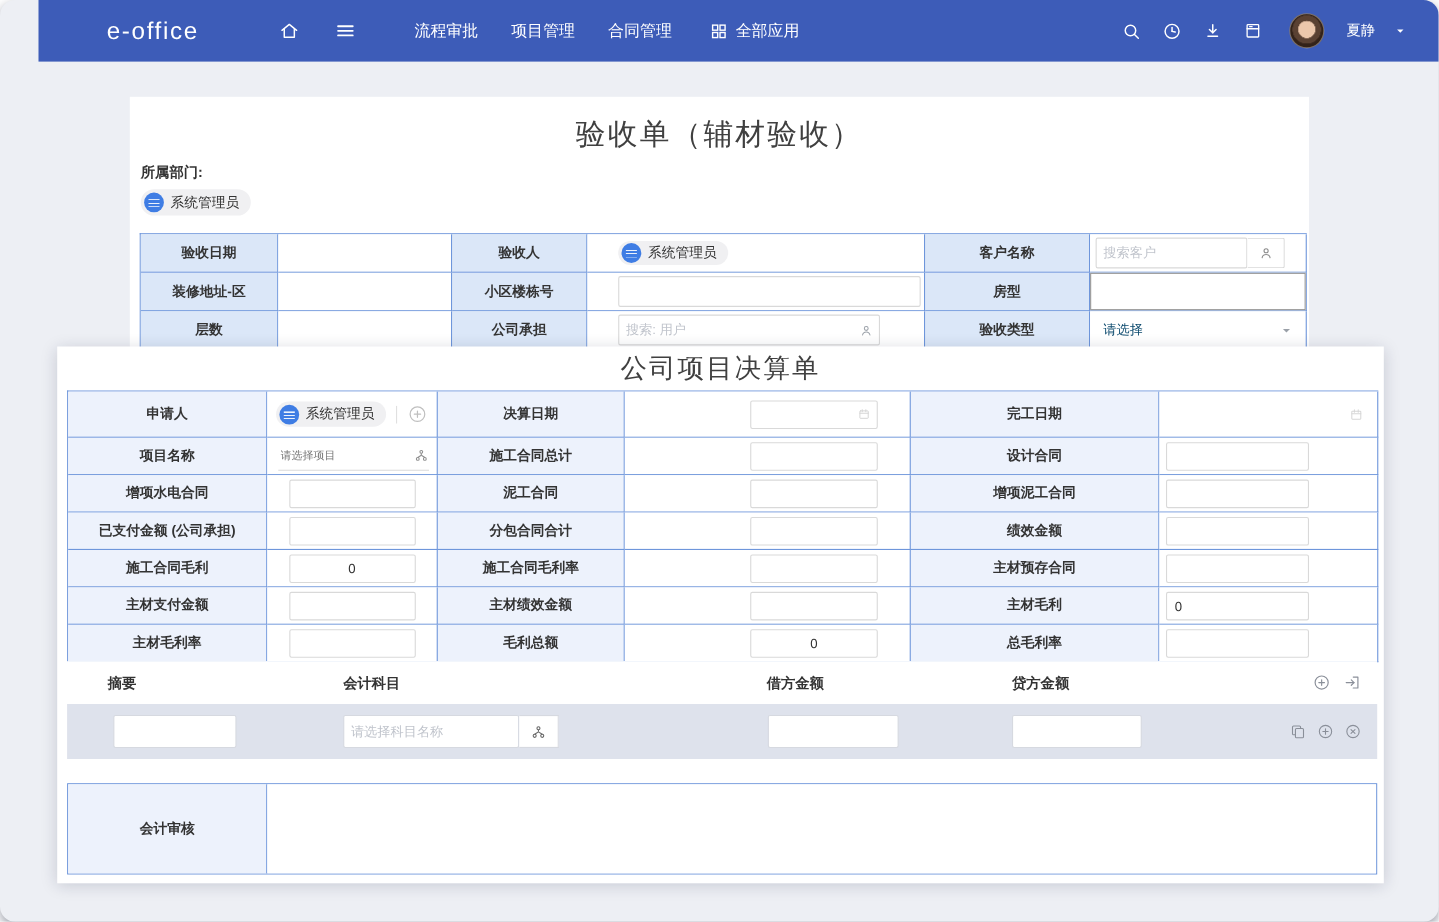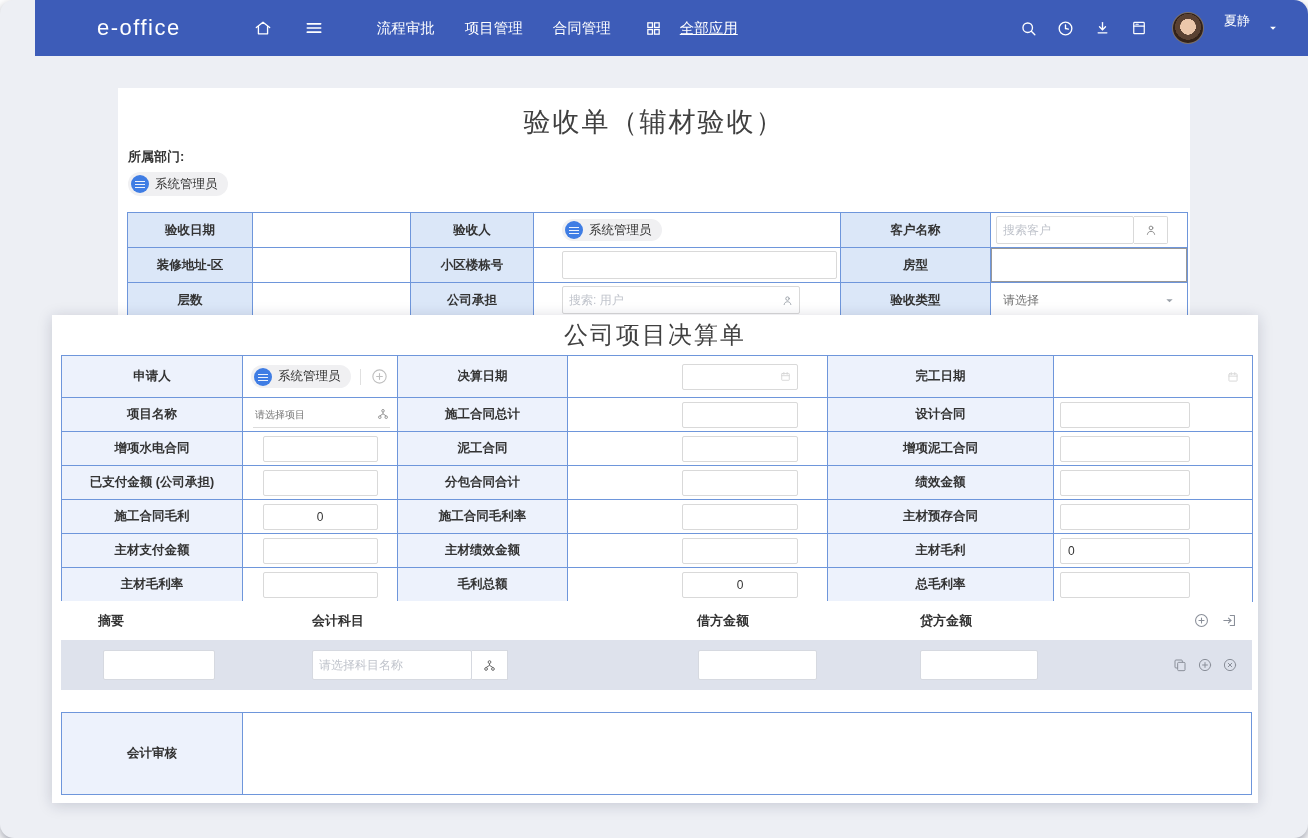--- a/index.html
+++ b/index.html
@@ -7,22 +7,22 @@
           box-shadow:0 4px 10px rgba(45,52,75,.45);}
   
   .topbar{position:relative;height:56px;background:#3d5cb8;display:flex;align-items:center;
           padding:0 30px 0 62px;color:#fff;margin-left:35px;}
   .logo{font-size:22px;font-weight:300;letter-spacing:1.5px;color:#fff;}
   .tb-icon{display:inline-flex;align-items:center;justify-content:center;color:#fff;cursor:pointer;background:none;border:none;padding:0;}
   .home-btn{margin-left:72px;}
   .menu-btn{margin-left:30px;}
   .nav{display:flex;gap:30px;margin-left:52px;font-size:14.5px;}
   .nav-item{cursor:pointer;white-space:nowrap;}
-  .allapps{display:flex;align-items:center;gap:18px;margin-left:34px;font-size:14.5px;cursor:pointer;text-decoration:underline;}
-  .tb-right{margin-left:auto;display:flex;gap:18px;}
+  .allapps{display:flex;align-items:center;gap:7px;margin-left:34px;font-size:14.5px;cursor:pointer;}
+  .tb-right{margin-left:auto;display:flex;align-items:center;gap:18px;}
   .avatar{width:30px;height:30px;border-radius:50%;margin-left:6px;cursor:pointer;
           background:radial-gradient(circle at 50% 46%,#ecc7ab 0 35%,#5a4132 36% 58%,#332218 59%);
           border:1px solid rgba(255,255,255,.35);}
   .uname{font-size:13px;margin-left:2px;cursor:pointer;}
   
   .card{position:absolute;background:#fff;}
   .back-card{left:118px;top:88px;width:1072px;height:640px;}
   .front-card{left:52px;top:315px;width:1206px;height:488px;box-shadow:0 2px 14px rgba(20,30,60,.18);z-index:5;}
   .doc-title{position:absolute;left:0;right:0;text-align:center;color:#404040;
              font-family:"Liberation Serif","DejaVu Serif",serif;letter-spacing:2px;}
@@ -65,21 +65,21 @@
   .bx .tail{color:#d4d4d4;margin-right:5px;display:inline-flex;}
   .uline{display:flex;align-items:center;height:26px;margin-left:10px;width:137px;border-bottom:1px solid #dcdcdc;}
   .uline input{border:none;outline:none;flex:1;min-width:0;font-size:10px;color:#0c4a6e;padding:0 2px;background:transparent;}
   .uline .tail{color:#8c8c8c;display:inline-flex;}
   .vdiv{width:1px;height:16px;background:#e0e0e0;margin:0 9px;}
   .plus-ghost{background:none;border:none;padding:0;display:inline-flex;color:#bfbfbf;cursor:pointer;}
   .cal-end{position:absolute;right:12px;color:#d6d6d6;display:inline-flex;}
   .grp-btn{width:34px;height:28px;border:1px solid #d9d9d9;border-left:none;border-radius:0 2px 2px 0;
            background:#fff;display:inline-flex;align-items:center;justify-content:center;color:#8c8c8c;cursor:pointer;padding:0;}
   .sel{flex:1;display:flex;align-items:center;justify-content:space-between;padding:0 12px;cursor:pointer;}
-  .ph{color:#737373;font-size:12px;}
+  .ph{color:#0c4a6e;font-size:12px;}
   .room-input{position:absolute;inset:0;border:1px solid #979797;outline:none;padding:0 8px;font-size:12px;box-sizing:border-box;}
   
   .ledger-head{position:absolute;left:9px;top:286px;width:1191px;height:39px;background:#fff;
                display:flex;align-items:center;font-size:13px;font-weight:bold;color:#333;box-sizing:border-box;}
   .lc1{width:251px;padding-left:37px;box-sizing:border-box;}
   .lc2{width:385px;box-sizing:border-box;}
   .lc3{width:223px;box-sizing:border-box;}
   .lc4{flex:1;box-sizing:border-box;}
   .lh-icons{display:flex;gap:11px;padding-right:14px;color:#8a8f99;}
   .ledger-row{position:absolute;left:9px;top:325px;width:1191px;height:50px;background:#dee2ec;

